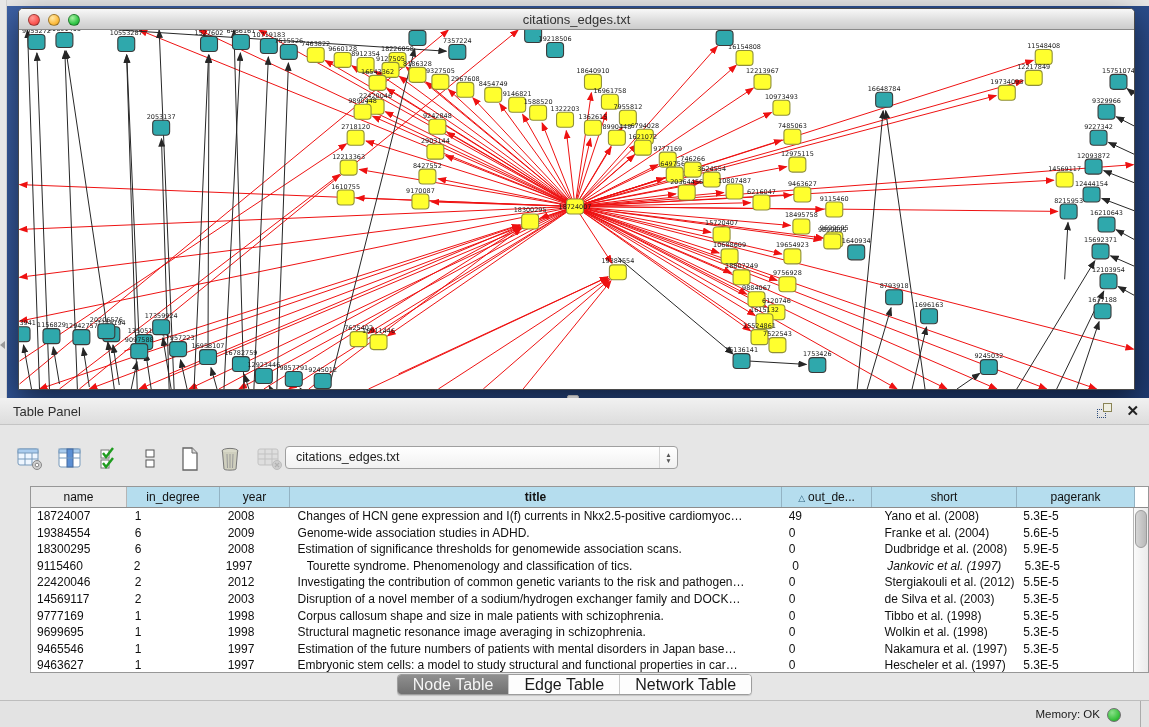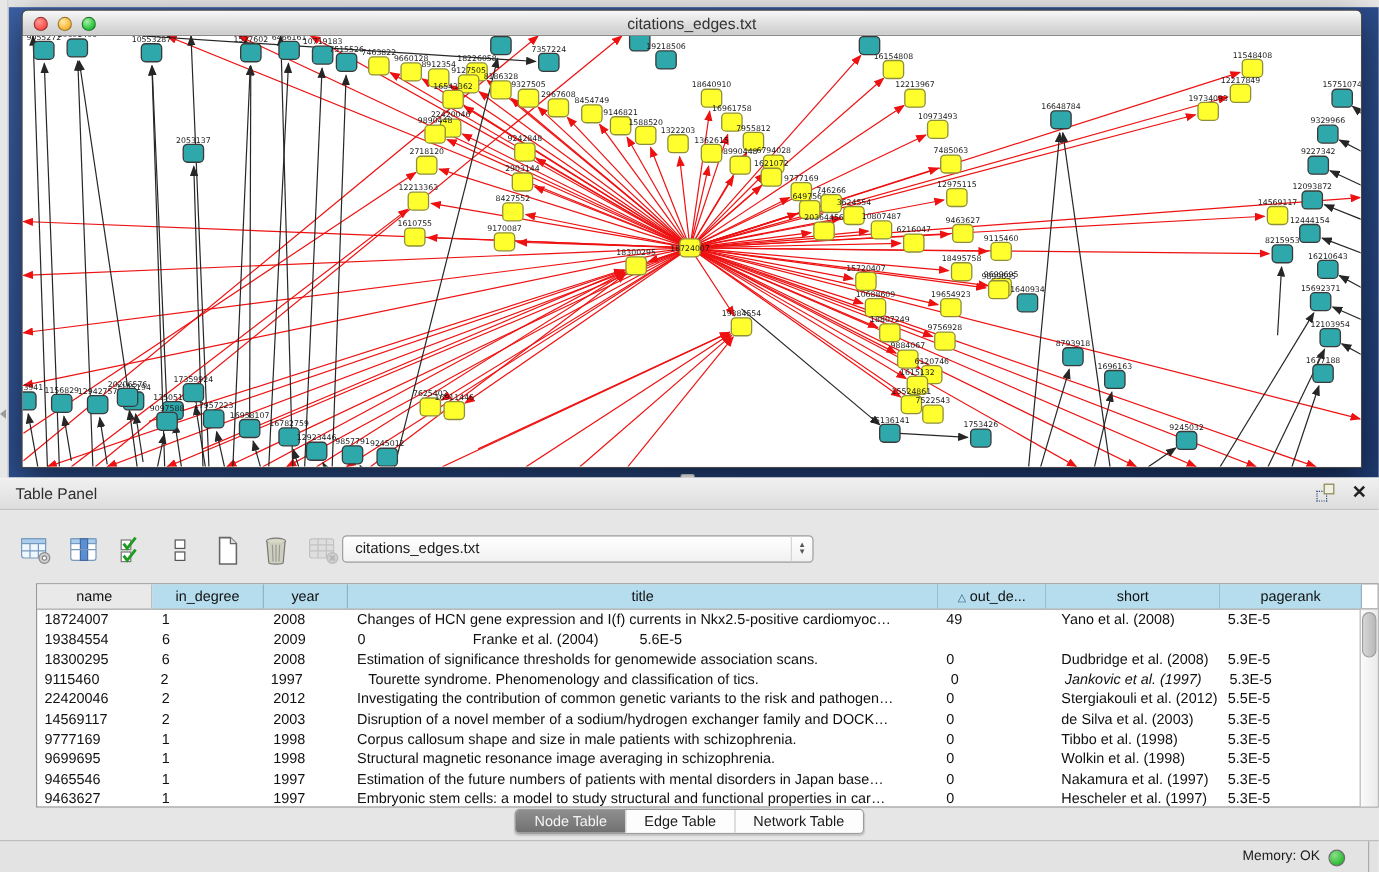--- a/index.html
+++ b/index.html
@@ -69,21 +69,21 @@
   .td.c0 { padding-left:6px; } .td.c5 { padding-left:14px; }
   .vscroll { position:absolute; right:0; top:21px; bottom:0; width:15px;
     background:linear-gradient(90deg,#fafafa,#ebebeb); border-left:1px solid #b7b7b7; }
   .vscroll .thumb { position:absolute; left:1px; right:1px; top:2px; height:38px;
     background:linear-gradient(90deg,#d6d6d6,#b9b9b9); border:1px solid #9b9b9b; border-radius:7px; }
 
   
   .tabbar { position:absolute; left:0; right:0; top:276px; height:21px; text-align:center; }
   .seg { display:inline-flex; border:1px solid #9d9d9d; border-radius:4px; overflow:hidden;
     background:#fff; box-shadow:0 1px 1px rgba(0,0,0,.15); }
-  .seg .tab { font-size:12px; padding:0 15px; line-height:19px; color:#1a1a1a; background:#fdfdfd;
+  .seg .tab { font-size:16px; padding:0 15px; line-height:19px; color:#1a1a1a; background:#fdfdfd;
     border-left:1px solid #c9c9c9; }
   .seg .tab:first-child { border-left:none; }
   .seg .tab.selected { background:linear-gradient(#8f8f8f,#707070); color:#f5f5f5; border-left:none; }
 
   
   #status-bar { position:absolute; left:0; bottom:0; width:1149px; height:27px;
     background:#e3e3e3; border-top:1px solid #bdbdbd; }
   #status-bar .divider { position:absolute; right:8px; top:0; bottom:0; border-left:1px solid #ababab; }
   #status-bar .mem { position:absolute; right:49px; top:0; line-height:26px; font-size:11.5px; color:#1b1b1b; }
   #status-bar .dot { position:absolute; right:28px; top:6.5px; width:14px; height:14px; border-radius:50%;
@@ -791,39 +791,40 @@
         <span>▲</span>
         <span>▼</span>
       </div>
   </div>
 
   <div id="data-table">
     <div class="thead" id="thead">
         <div class="th plain" style="width: 96px;">name</div>
         <div class="th" style="width: 93px;">in_degree</div>
         <div class="th" style="width: 70px;">year</div>
-        <div class="th" style="width: 492px;">title</div>
+        <div class="th" style="width: 492px; font-weight: bold;">title</div>
         <div class="th" style="width: 90px;"><span class="sort">△</span>out_de...</div>
         <div class="th" style="width: 145px;">short</div>
         <div class="th" style="width: 118px;">pagerank</div>
       </div>
     <div class="tbody" id="tbody">
         <div class="tr">
           <div class="td c0" style="width: 96px;">18724007</div>
           <div class="td c1" style="width: 93px;">1</div>
           <div class="td c2" style="width: 70px;">2008</div>
           <div class="td c3" style="width: 492px;">Changes of HCN gene expression and I(f) currents in Nkx2.5-positive cardiomyoc…</div>
           <div class="td c4" style="width: 90px;">49</div>
           <div class="td c5" style="width: 145px;">Yano et al. (2008)</div>
           <div class="td c6" style="width: 118px;">5.3E-5</div>
         </div>
         <div class="tr">
           <div class="td c0" style="width: 96px;">19384554</div>
           <div class="td c1" style="width: 93px;">6</div>
           <div class="td c2" style="width: 70px;">2009</div>
+          <div class="td c3" style="width: 492px;">Genome-wide association studies in ADHD.</div>
           <div class="td c4" style="width: 90px;">0</div>
           <div class="td c5" style="width: 145px;">Franke et al. (2004)</div>
           <div class="td c6" style="width: 118px;">5.6E-5</div>
         </div>
         <div class="tr">
           <div class="td c0" style="width: 96px;">18300295</div>
           <div class="td c1" style="width: 93px;">6</div>
           <div class="td c2" style="width: 70px;">2008</div>
           <div class="td c3" style="width: 492px;">Estimation of significance thresholds for genomewide association scans.</div>
           <div class="td c4" style="width: 90px;">0</div>

